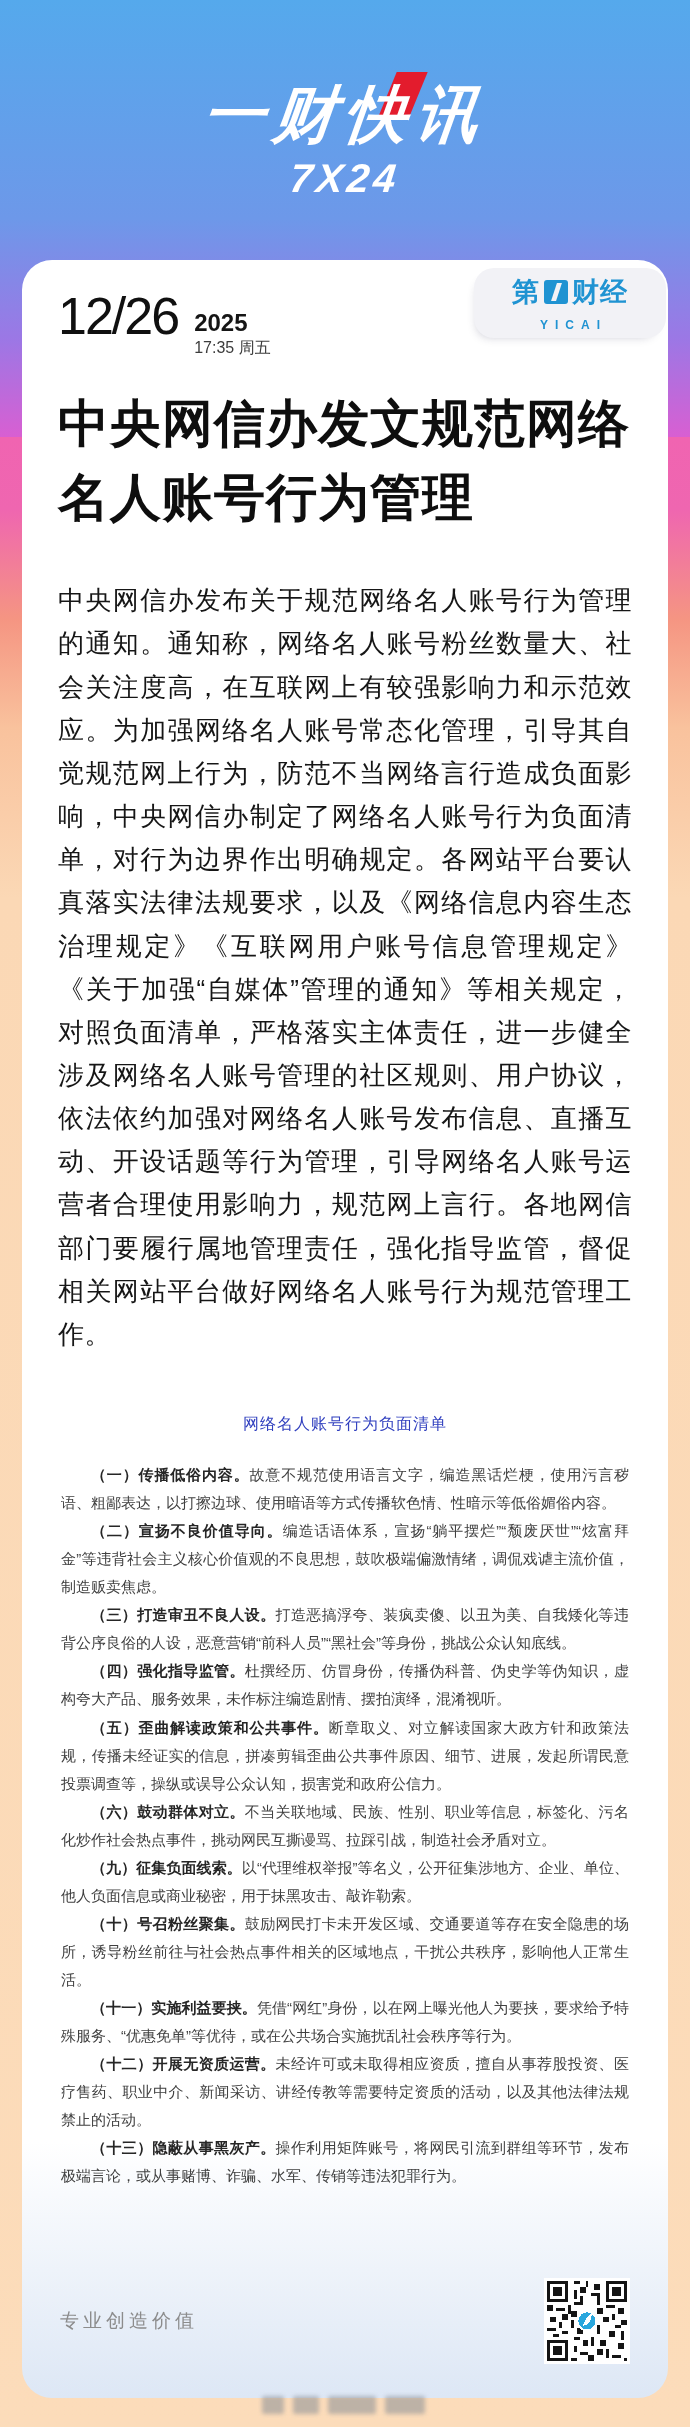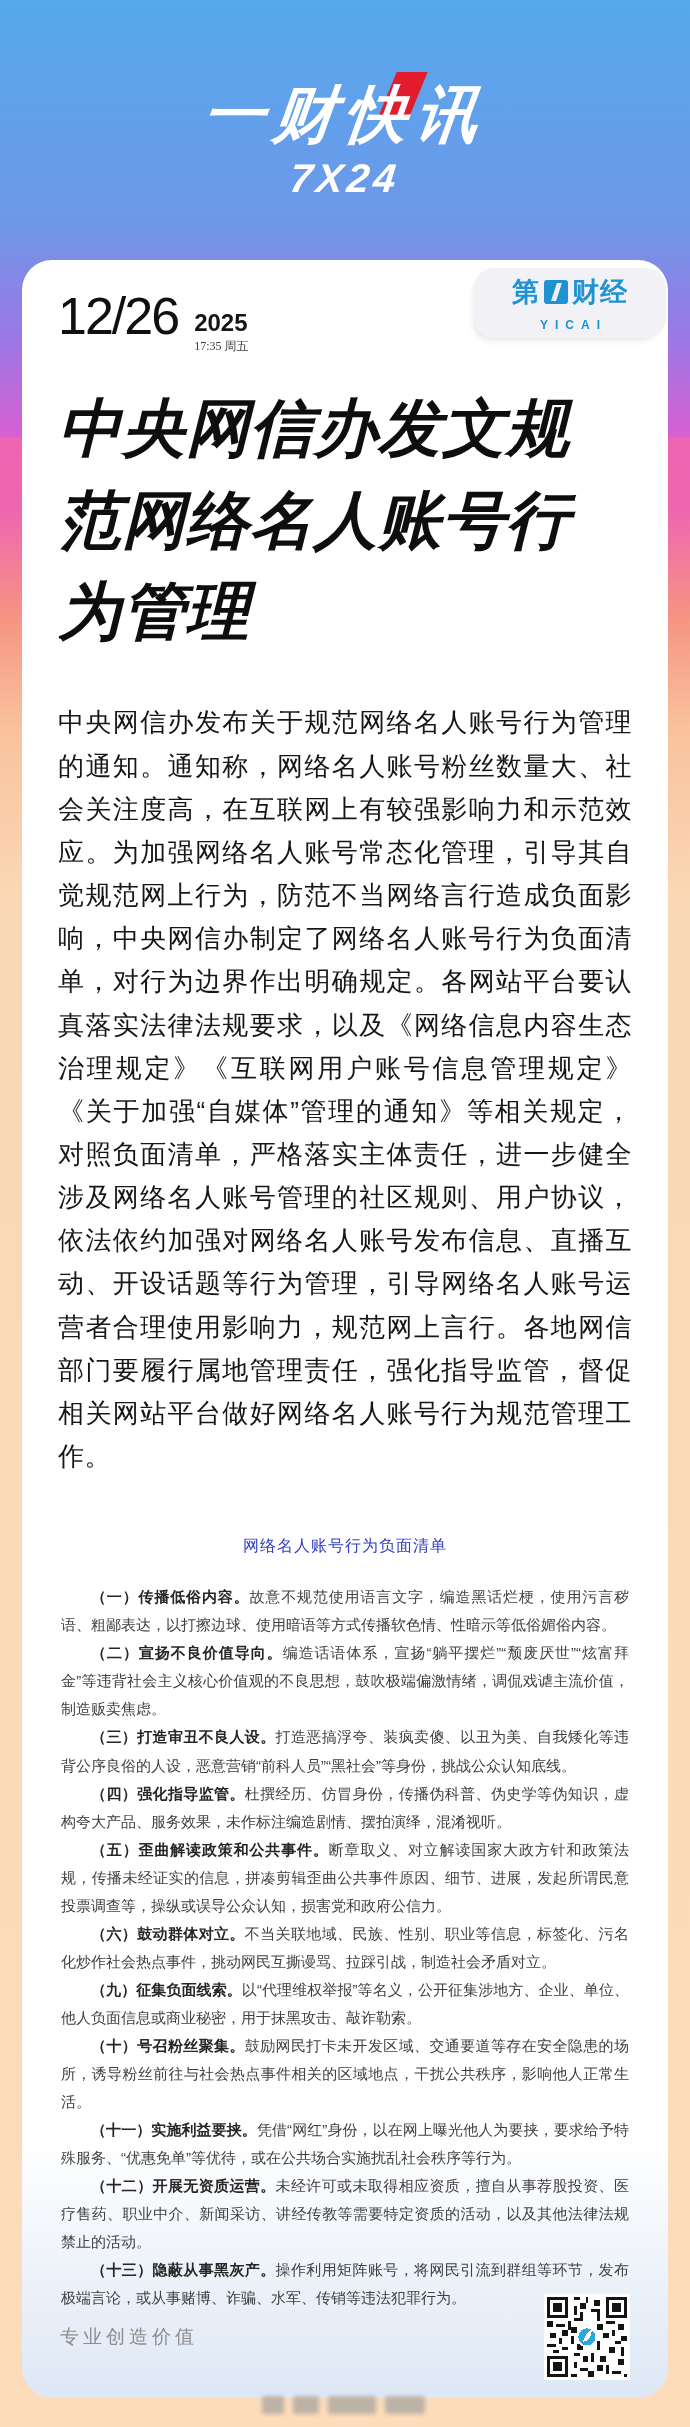--- a/index.html
+++ b/index.html
@@ -21,32 +21,32 @@
     box-shadow:-4px 6px 10px -7px rgba(40,40,80,.25);}
   .yicai{display:flex;align-items:center;gap:2px;color:#1f93d2;font-weight:800;font-size:27px;letter-spacing:1px;}
   .yicai-one{display:inline-block;width:24px;height:24px;background:#1f93d2;border-radius:3px;position:relative;margin:0 2px;}
   .yicai-one::after{content:"";position:absolute;left:10px;top:3px;width:5px;height:18px;background:#f2f2f6;transform:skewX(-18deg);}
   .yicai-latin{margin-top:8px;color:#1f93d2;font-size:12px;font-weight:700;letter-spacing:7px;text-indent:7px;}
   
   .date-row{display:flex;align-items:flex-start;margin-top:30px;color:#101010;}
   .date-day{font-size:52px;font-weight:400;letter-spacing:-2px;line-height:1;}
   .date-side{margin-left:16px;margin-top:20px;}
   .date-year{font-size:24px;font-weight:700;line-height:1.1;color:#151515;}
-  .date-timeweek{font-size:12px;color:#3c3c3c;margin-top:2px;font-family:Liberation Serif, serif;}
+  .date-timeweek{font-size:16px;color:#3c3c3c;margin-top:2px;}
   
-  .title{margin-top:28px;font-size:63px;font-weight:900;line-height:1.45;letter-spacing:1px;color:#0e0e0e;font-style:italic;}
+  .title{margin-top:28px;font-size:51px;font-weight:900;line-height:1.45;letter-spacing:1px;color:#0e0e0e;}
   .body-text{margin-top:44px;font-size:26px;line-height:1.66;letter-spacing:.5px;color:#161616;text-align:justify;}
   
   .neg-list{margin-top:58px;}
   .neg-heading{text-align:center;font-size:16px;font-weight:400;color:#3140bf;letter-spacing:1px;}
   .neg-items{margin-top:26px;padding:0 3px;}
   .neg-items p{margin:0;font-size:15px;line-height:1.87;color:#404040;text-align:justify;text-indent:2em;}
   .neg-items .lead{font-weight:800;color:#262626;}
   
-  .card-footer{position:absolute;left:0;right:0;bottom:0;height:122px;display:flex;align-items:center;justify-content:space-between;padding:0 38px;}
+  .card-footer{position:absolute;left:0;right:0;bottom:16px;height:122px;display:flex;align-items:center;justify-content:space-between;padding:0 38px;}
   .slogan{color:#8c8c8c;font-size:19px;letter-spacing:4px;}
   .qr{width:86px;height:86px;display:block;}
   
   .watermark{position:absolute;left:262px;top:2392px;width:170px;height:26px;filter:blur(2px);opacity:.55;display:flex;gap:9px;align-items:center;}
   .watermark span{display:inline-block;background:#8b9097;height:18px;border-radius:2px;}
   .watermark span:nth-child(1){width:22px;}
   .watermark span:nth-child(2){width:26px;}
   .watermark span:nth-child(3){width:48px;}
   .watermark span:nth-child(4){width:40px;}
 </style>

